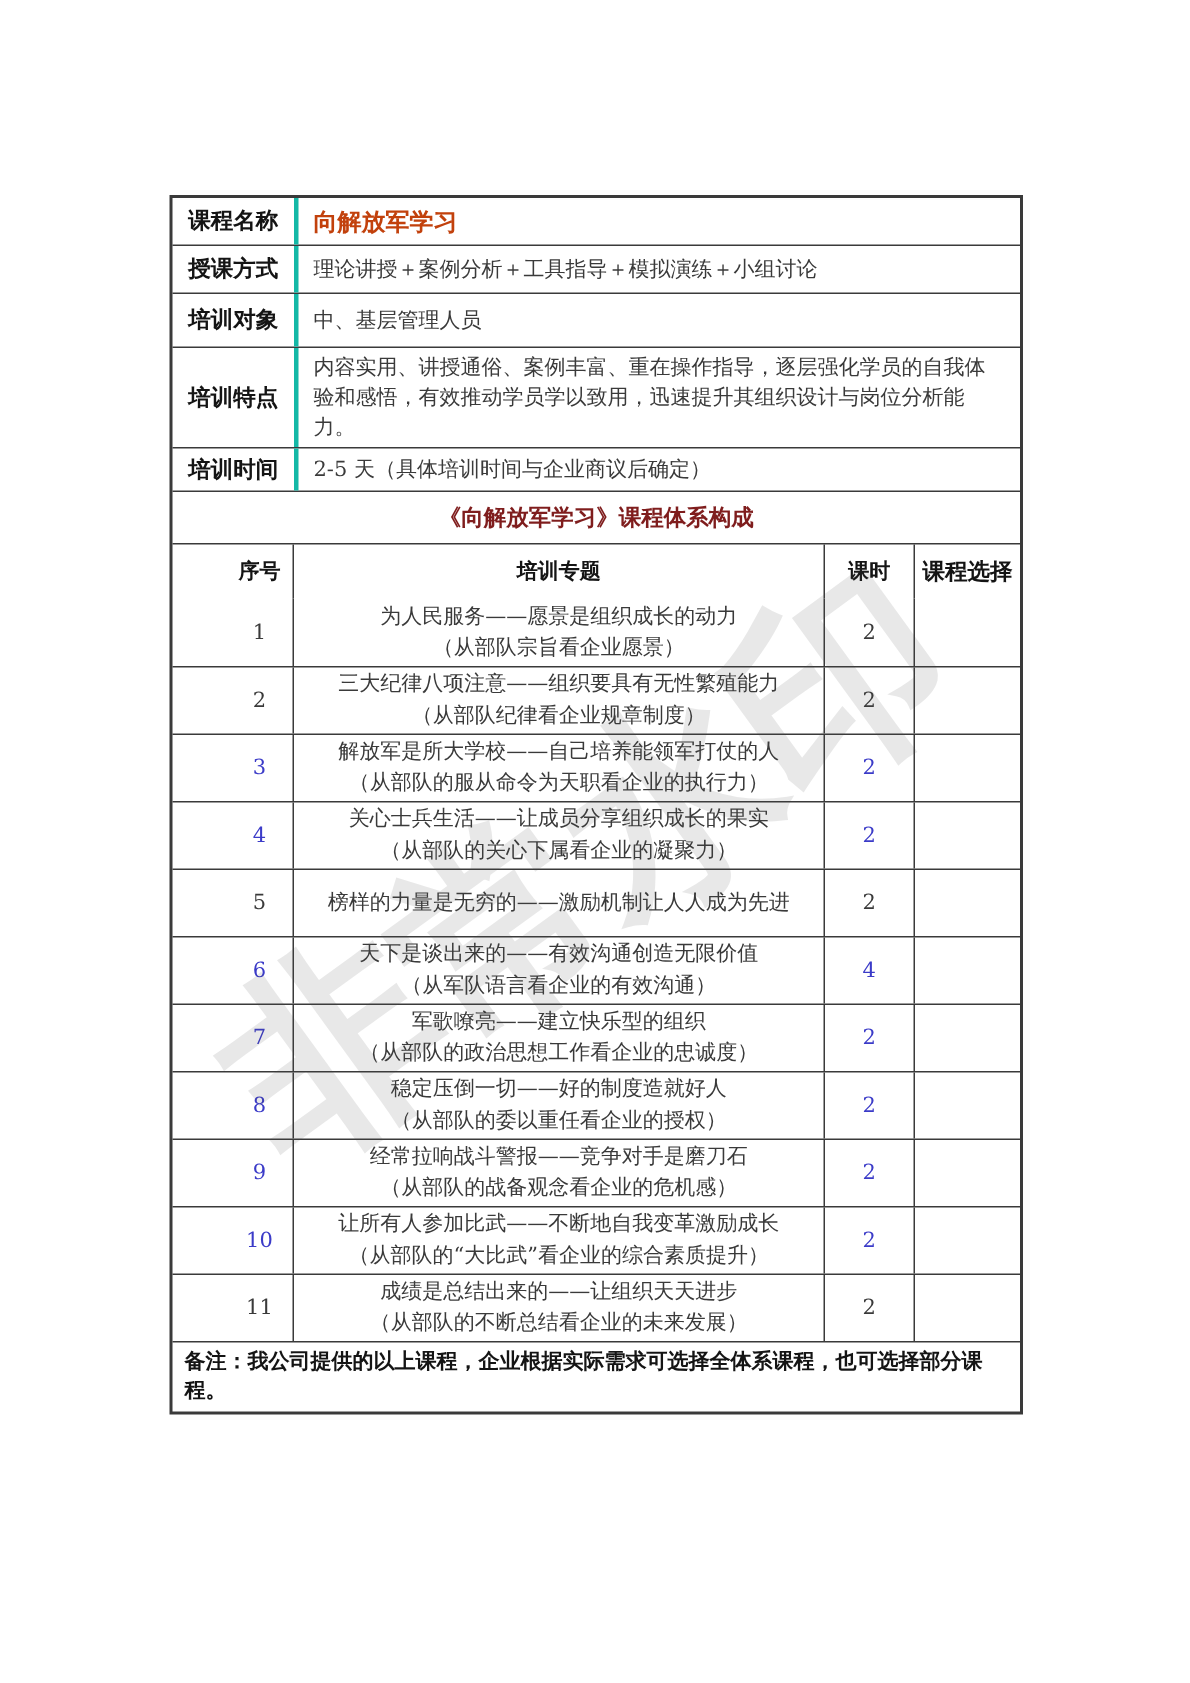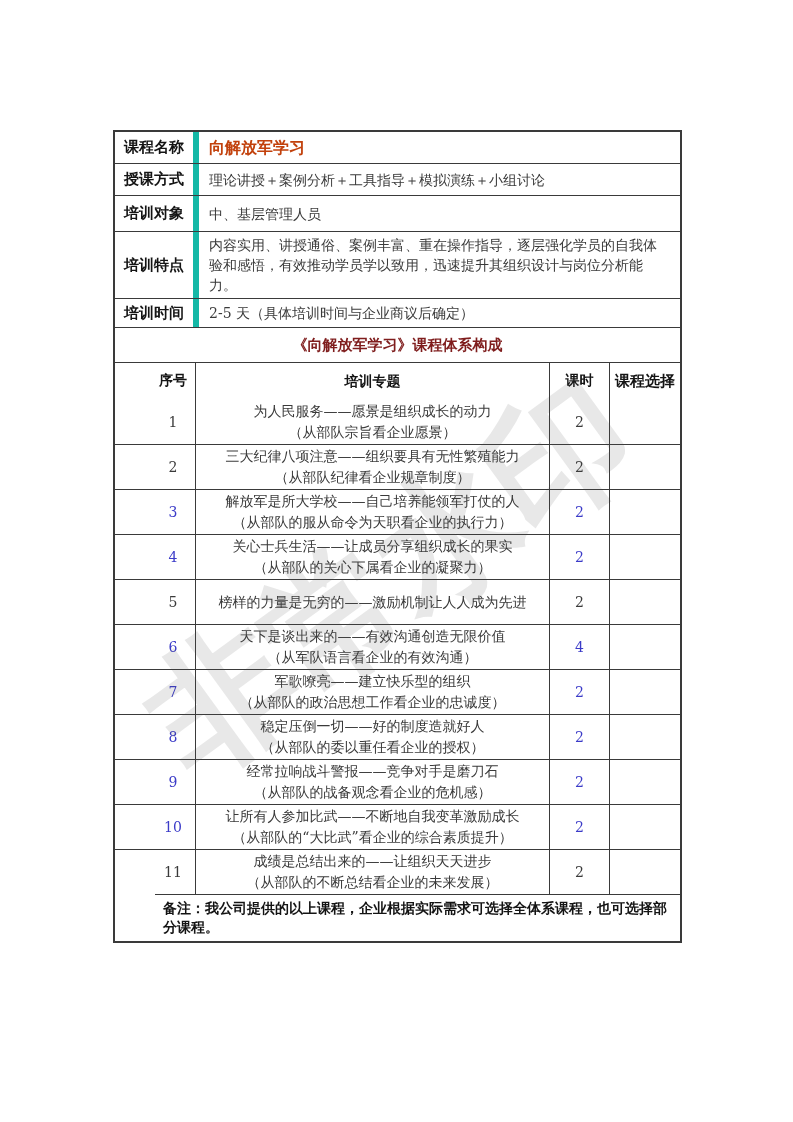--- a/index.html
+++ b/index.html
@@ -18,21 +18,21 @@
     box-sizing:border-box;
     background:transparent;
   }
   .trow{display:flex;align-items:stretch;border-top:1px solid #3a3a3a;box-sizing:border-box;}
   .trow:first-child{border-top:none;}
   .cell{display:flex;align-items:center;justify-content:center;box-sizing:border-box;}
 
   
   .info-label{
     width:84px;flex:0 0 84px;
-    border-right:6px solid #14b8a6;
+    border-right:3px solid #14b8a6;
     font-weight:bold;font-size:15px;color:#141414;
     font-family:"DejaVu Sans",sans-serif;
   }
   .info-value{
     flex:1;justify-content:flex-start;
     padding:3px 10px;
     font-size:14px;color:#3a3a3a;
     font-family:"DejaVu Serif",serif;
     line-height:20px;text-align:left;
   }
@@ -50,21 +50,21 @@
   .c-topic{flex:1;border-left:1px solid #3a3a3a;flex-direction:column;justify-content:center;
            font-family:"DejaVu Serif",serif;font-size:14px;color:#3a3a3a;line-height:21px;text-align:center;}
   .c-hours{width:60px;flex:0 0 60px;border-left:1px solid #3a3a3a;font-family:"DejaVu Serif",serif;font-size:14px;color:#3a3a3a;}
   .c-select{width:71px;flex:0 0 71px;border-left:1px solid #3a3a3a;}
   .header-row .c-topic,.header-row .c-hours,.header-row .c-select,.header-row .c-no{
     font-family:"DejaVu Sans",sans-serif;color:#141414;}
   .data-row{min-height:45px;}
   .data-row.blue .c-no,.data-row.blue .c-hours{color:#3b3bc8;}
 
   
-  .note-row{min-height:46px;margin-left:40px;}
+  .note-row{min-height:46px;}
   .note-cell{flex:1;justify-content:flex-start;padding:4px 8px;
     font-weight:bold;font-size:14px;color:#141414;line-height:19px;text-align:left;
     font-family:"DejaVu Sans",sans-serif;}
 
   
   .watermark{
     position:absolute;left:120px;top:430px;width:540px;height:300px;
     display:flex;align-items:center;justify-content:center;
     font-size:142px;font-weight:bold;white-space:nowrap;
     color:rgba(80,80,80,0.13);

